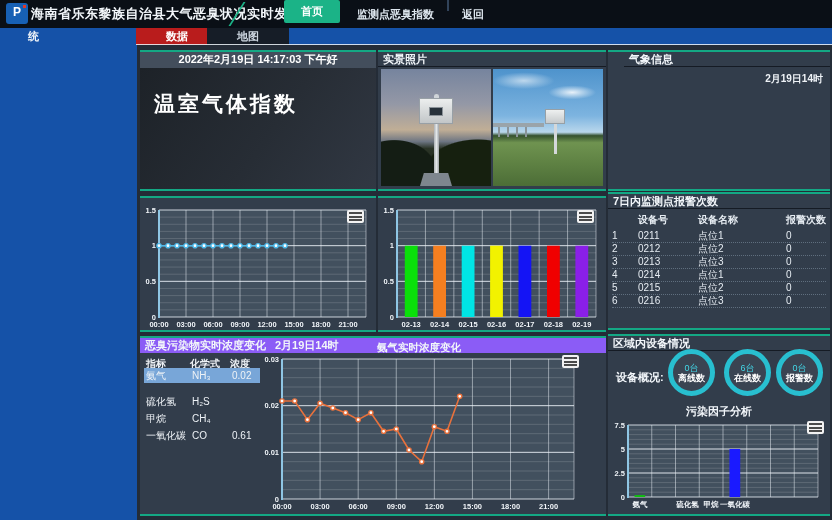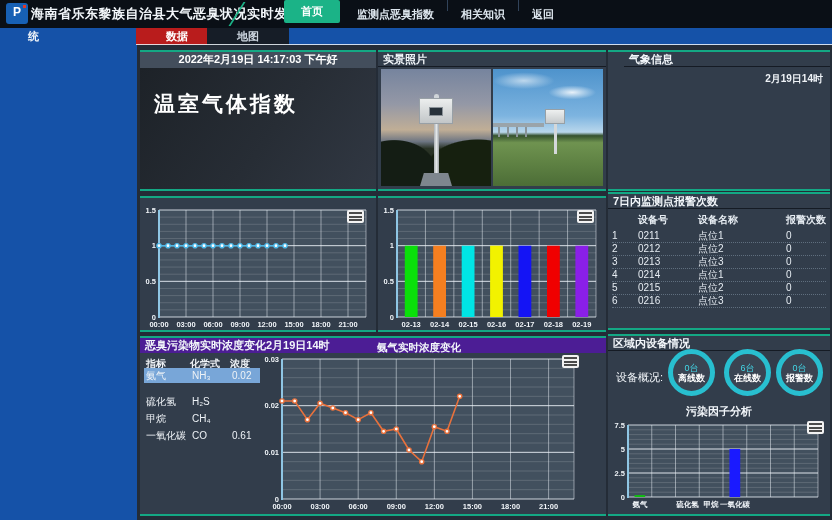--- a/index.html
+++ b/index.html
@@ -67,30 +67,30 @@
   .p-chart1{left:140px;top:196px;width:236px;height:136px;}
   .p-chart2{left:378px;top:196px;width:228px;height:136px;}
   .chart-fill{position:absolute;left:2px;right:2px;top:7px;bottom:1px;}
 
   .p-alarm{left:608px;top:192px;width:222px;height:138px;}
   .atable{position:absolute;left:4px;top:20px;right:4px;}
   .arow{display:grid;grid-template-columns:26px 60px 88px 1fr;font-size:10px;color:#e6ecf2;height:13px;line-height:12px;border-bottom:1px dotted #5f6e7e;}
   .arow.head{font-weight:bold;border-bottom:none;height:16px;}
 
   .p-poll{left:140px;top:336px;width:466px;height:180px;}
-  .poll-head{height:15px;line-height:14px;background:#4c1d95;display:flex;padding-left:5px;font-size:11px;font-weight:bold;color:#f2f6fa;}
+  .poll-head{height:15px;line-height:14px;background:#8b5cf6;display:flex;gap:9px;padding-left:5px;font-size:11px;font-weight:bold;color:#f2f6fa;}
   .ptab-head{position:absolute;left:6px;top:19px;width:112px;display:grid;grid-template-columns:44px 40px 28px;font-size:10px;font-weight:bold;color:#eef2f6;}
   .conc-unit{display:block;font-size:8px;font-weight:normal;color:#dbe2ea;}
   .prow{position:absolute;left:4px;width:116px;display:grid;grid-template-columns:46px 40px 30px;font-size:10px;color:#eef2f6;height:15px;line-height:15px;padding-left:2px;cursor:pointer;}
   .prow.hl{background:#78a6d8;}
   .chart2-title{position:absolute;left:118px;right:26px;top:3px;height:12px;text-align:center;font-size:10.5px;font-weight:bold;color:#f2f6fa;}
   .chart-ammonia{position:absolute;left:116px;right:24px;top:16px;bottom:3px;}
 
   .p-device{left:608px;top:334px;width:222px;height:182px;}
-  .overview-label{position:absolute;left:8px;top:34px;font-size:11px;font-weight:normal;color:#f2f6fa;}
+  .overview-label{position:absolute;left:8px;top:34px;font-size:11px;font-weight:bold;color:#f2f6fa;}
   .circle{position:absolute;top:13px;width:47px;height:47px;border-radius:50%;border:5px solid #28bfd0;background:#3a4452;
           display:flex;flex-direction:column;align-items:center;justify-content:center;}
   .circle .cnt{font-size:9px;color:#43d6e6;font-weight:normal;line-height:10px;}
   .circle .lbl{font-size:9px;color:#fff;font-weight:bold;line-height:10px;}
   .c1{left:60px;} .c2{left:116px;} .c3{left:168px;}
   .analysis-title{position:absolute;left:0;right:0;top:68px;text-align:center;font-size:11px;font-weight:bold;color:#f2f6fa;}
   .chart-factor{position:absolute;left:4px;right:4px;top:84px;bottom:5px;}
 
   
   .menu-ic{position:absolute;width:17px;height:13px;background:#f2f2f2;border-radius:2px;padding:2px 2px;display:flex;flex-direction:column;justify-content:space-between;cursor:pointer;z-index:5;}
@@ -106,21 +106,20 @@
 <div class="screen">
 
   <div class="topbar">
     <div class="logo">P</div>
     <div class="app-title">海南省乐东黎族自治县大气恶臭状况实时发布系</div>
     <div class="top-slant"></div>
     <div class="topnav">
       <div class="nav-item active">首页</div>
       <div class="nav-item">监测点恶臭指数</div>
       <span class="nsep"></span>
-      <div class="nav-item">相关知识</div>
       <span class="nsep"></span>
       <div class="nav-item">返回</div>
     </div>
   </div>
 
   <div class="bluebar">
     <span class="title-wrap">统</span>
     <div class="tab tab-data active">数据</div>
     <div class="tab tab-map">地图</div>
     <div class="tabline"></div>

